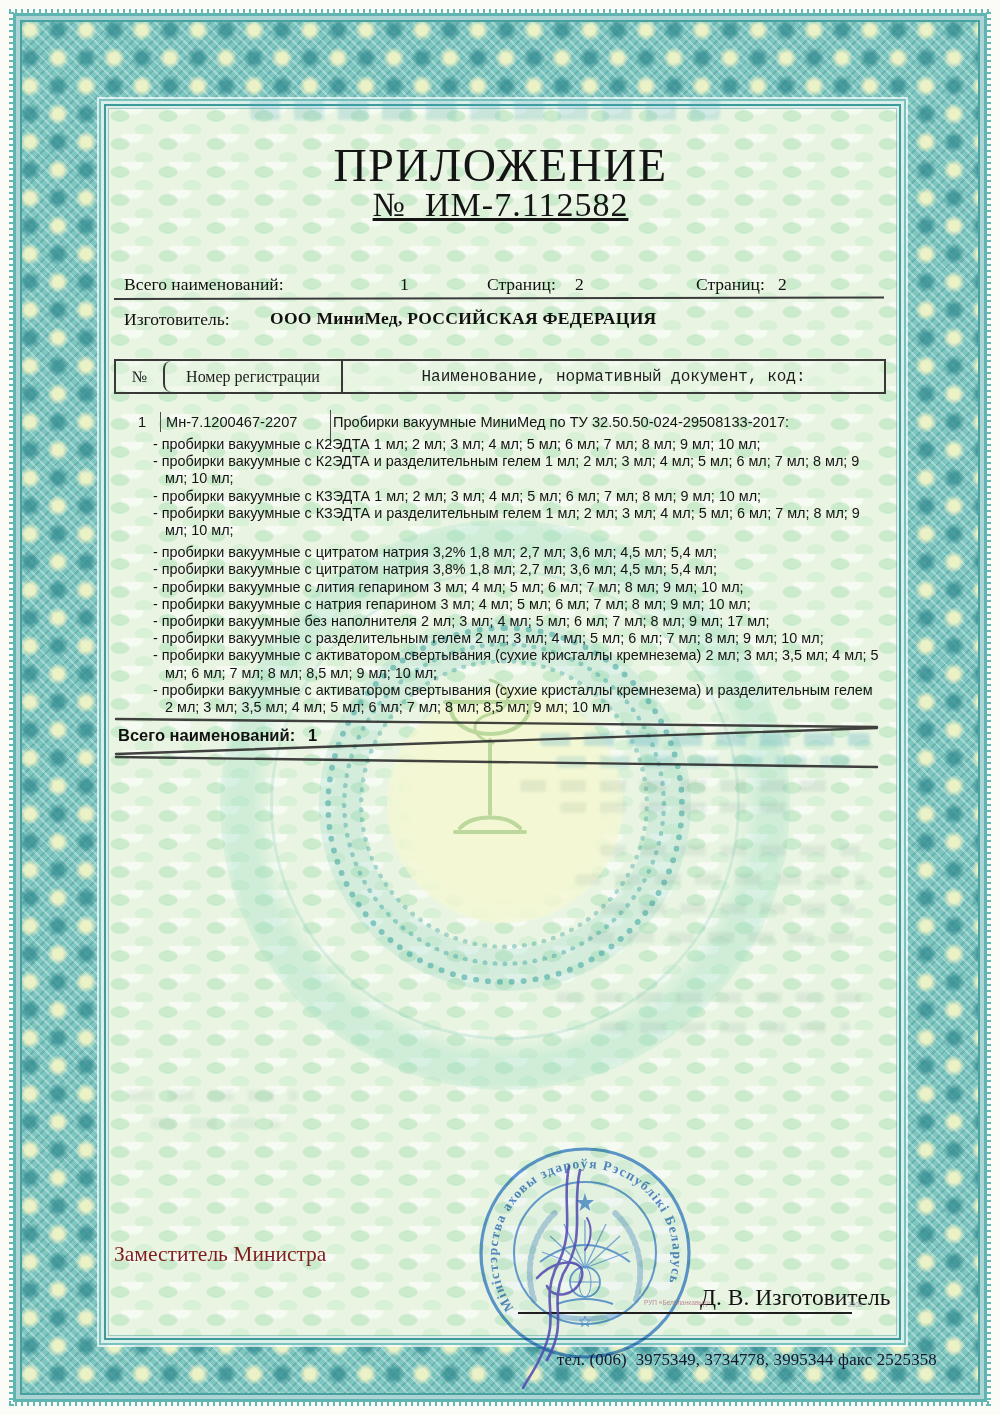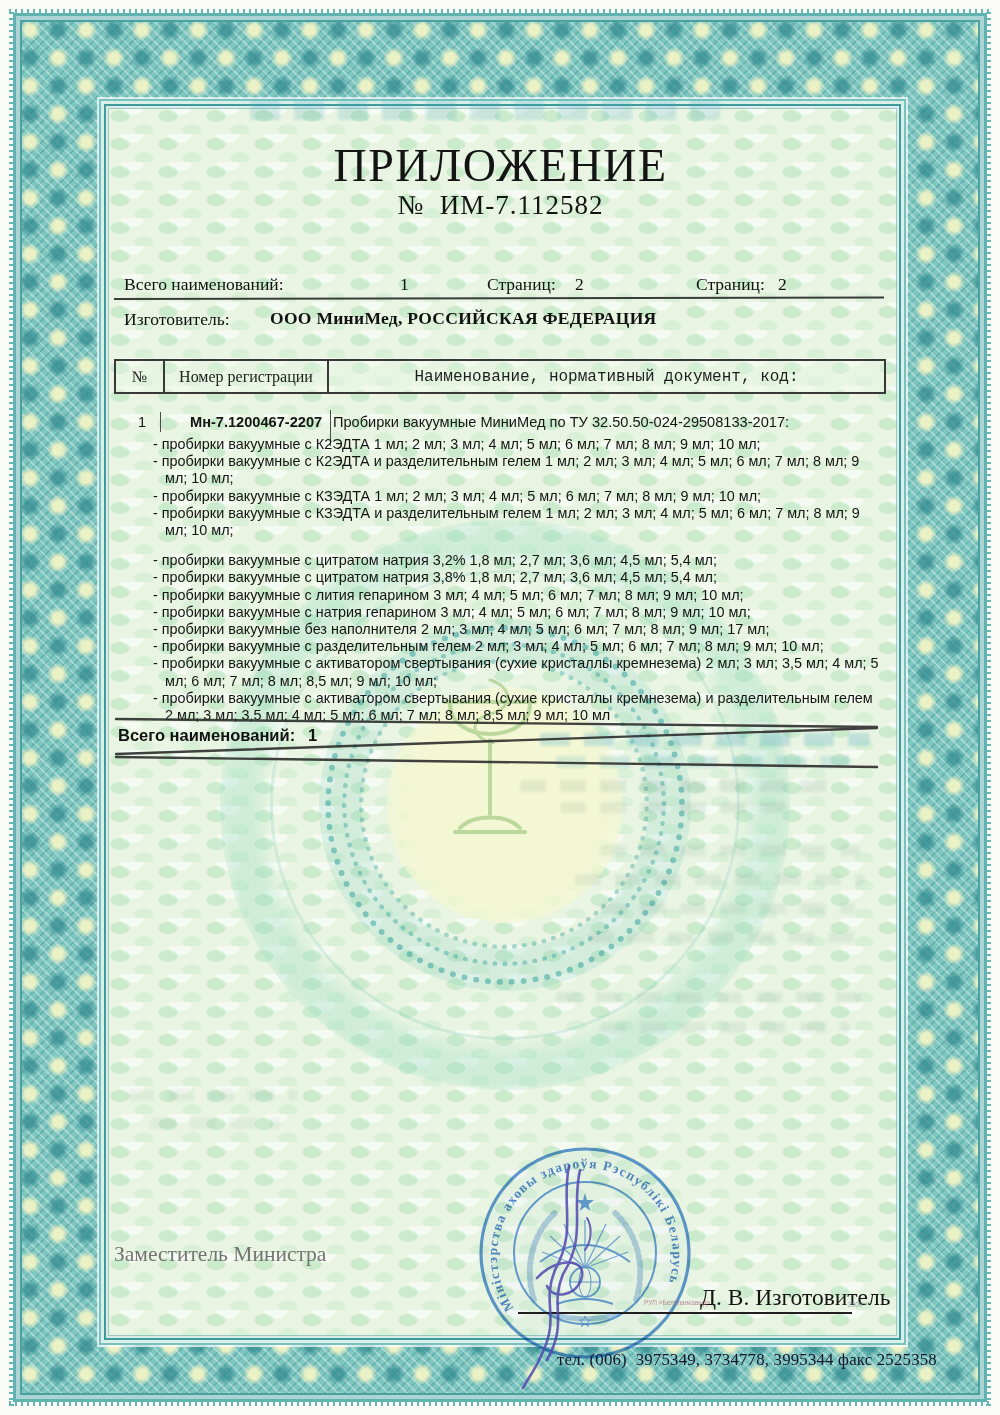--- a/index.html
+++ b/index.html
@@ -63,42 +63,42 @@
   
   .sm{position:absolute;z-index:2;border-radius:4px;filter:blur(1.6px);pointer-events:none;
     background:repeating-linear-gradient(90deg, rgba(88,128,118,.6) 0 26px, rgba(88,128,118,0) 26px 40px);
     opacity:.16;height:11px;}
   .sm-cyan{background:repeating-linear-gradient(90deg, rgba(70,165,190,.7) 0 30px, rgba(70,165,190,0) 30px 44px);}
   
   .abs{position:absolute;z-index:3;}
   .title{left:104px;top:146px;width:793px;text-align:center;color:#141414;}
   .t1{font-size:46px;line-height:40px;letter-spacing:1.5px;}
   .t2{font-size:34px;line-height:38px;letter-spacing:1px;}
-  .t3{font-size:27px;line-height:38px;white-space:pre-wrap;letter-spacing:1px;}
+  .t3{font-size:34px;line-height:38px;white-space:pre-wrap;letter-spacing:1px;text-decoration:underline;}
   .meta-label{font-size:17.5px;color:#101010;}
   .rule1{left:114px;top:298px;width:770px;border-top:2px solid #3b3b3b;transform:rotate(-.12deg);transform-origin:left;}
   .bold-serif{font-weight:bold;}
   .thead{left:114px;top:359px;width:768px;height:31px;display:flex;border:2px solid #383838;
     font-size:16px;background:rgba(235,246,230,.35);}
   .th{display:flex;align-items:center;justify-content:center;box-sizing:border-box;}
   .th+.th{border-left:2px solid #383838;}
   .th-num{width:47px;}
-  .th-reg{width:164px;}
+  .th-reg{width:178px;border-radius:8px;}
   .th-name{flex:1;font-family:Liberation Mono, monospace;}
   .sans{font-family:"Liberation Sans","DejaVu Sans",sans-serif;}
   .entry-head{left:114px;top:414px;width:768px;height:20px;font-size:14.6px;color:#151515;}
   .entry-head span{position:absolute;top:0;white-space:nowrap;}
   .vtick{position:absolute;background:#4a4a4a;width:1px;z-index:3;}
   .items{left:153px;top:436px;width:731px;font-size:14.4px;line-height:17.2px;color:#141414;}
   .item{padding-left:12px;text-indent:-12px;}
-  .gap-top{margin-top:13px;}
+  .gap-top{margin-top:5px;}
   .foot-total{left:118px;top:726px;font-size:16.5px;font-weight:bold;color:#111;z-index:3;}
   .foot-total .v{position:absolute;left:190px;top:0;}
   .strike{position:absolute;left:0;top:0;z-index:4;pointer-events:none;}
-  .sign-title{left:114px;top:1242px;font-size:21.5px;color:#737373;}
+  .sign-title{left:114px;top:1242px;font-size:21.5px;color:#7f1d1d;}
   .sign-line{left:518px;top:1312px;width:334px;border-top:2px solid #1f1f1f;z-index:6;}
   .sign-name{left:700px;top:1284px;font-size:23.5px;color:#141414;z-index:6;white-space:nowrap;}
   .micro{font-family:"Liberation Sans","DejaVu Sans",sans-serif;font-size:6.5px;z-index:6;white-space:nowrap;}
   .micro-l{left:644px;top:1299px;color:#b06f85;opacity:.8;}
   .micro-r{left:848px;top:1301px;color:#8b95ad;opacity:.85;}
   .phone{left:557px;top:1350px;font-size:16.8px;color:#14142b;z-index:6;white-space:pre-wrap;letter-spacing:.2px;}
   .stamp{position:absolute;left:474px;top:1142px;z-index:5;mix-blend-mode:multiply;opacity:.93;}
   .signature{position:absolute;left:497px;top:1158px;z-index:7;pointer-events:none;}
 </style>
 </head>
@@ -157,21 +157,21 @@
 <span class="abs meta-label bold-serif" style="left:270px;top:308px;letter-spacing:.3px;">ООО МиниМед, РОССИЙСКАЯ ФЕДЕРАЦИЯ</span>
 
 <div class="abs thead">
   <div class="th th-num">№</div>
   <div class="th th-reg">Номер регистрации</div>
   <div class="th th-name">Наименование, нормативный документ, код:</div>
 </div>
 
 <div class="abs entry-head sans">
   <span style="left:24px;">1</span>
-  <span style="left:76px;font-weight:bold;">Мн-7.1200467-2207</span>
+  <span style="left:52px;">Мн-7.1200467-2207</span>
   <span style="left:219px;">Пробирки вакуумные МиниМед по ТУ 32.50.50-024-29508133-2017:</span>
 </div>
 <div class="vtick" style="left:160px;top:412px;height:20px;"></div>
 <div class="vtick" style="left:330px;top:410px;height:36px;"></div>
 
 <div class="abs items sans">
   <div class="item">- пробирки вакуумные с К2ЭДТА 1 мл; 2 мл; 3 мл; 4 мл; 5 мл; 6 мл; 7 мл; 8 мл; 9 мл; 10 мл;</div>
   <div class="item">- пробирки вакуумные с К2ЭДТА и разделительным гелем 1 мл; 2 мл; 3 мл; 4 мл; 5 мл; 6 мл; 7 мл; 8 мл; 9 мл; 10 мл;</div>
   <div class="item">- пробирки вакуумные с КЗЭДТА 1 мл; 2 мл; 3 мл; 4 мл; 5 мл; 6 мл; 7 мл; 8 мл; 9 мл; 10 мл;</div>
   <div class="item">- пробирки вакуумные с КЗЭДТА и разделительным гелем 1 мл; 2 мл; 3 мл; 4 мл; 5 мл; 6 мл; 7 мл; 8 мл; 9 мл; 10 мл;</div>

